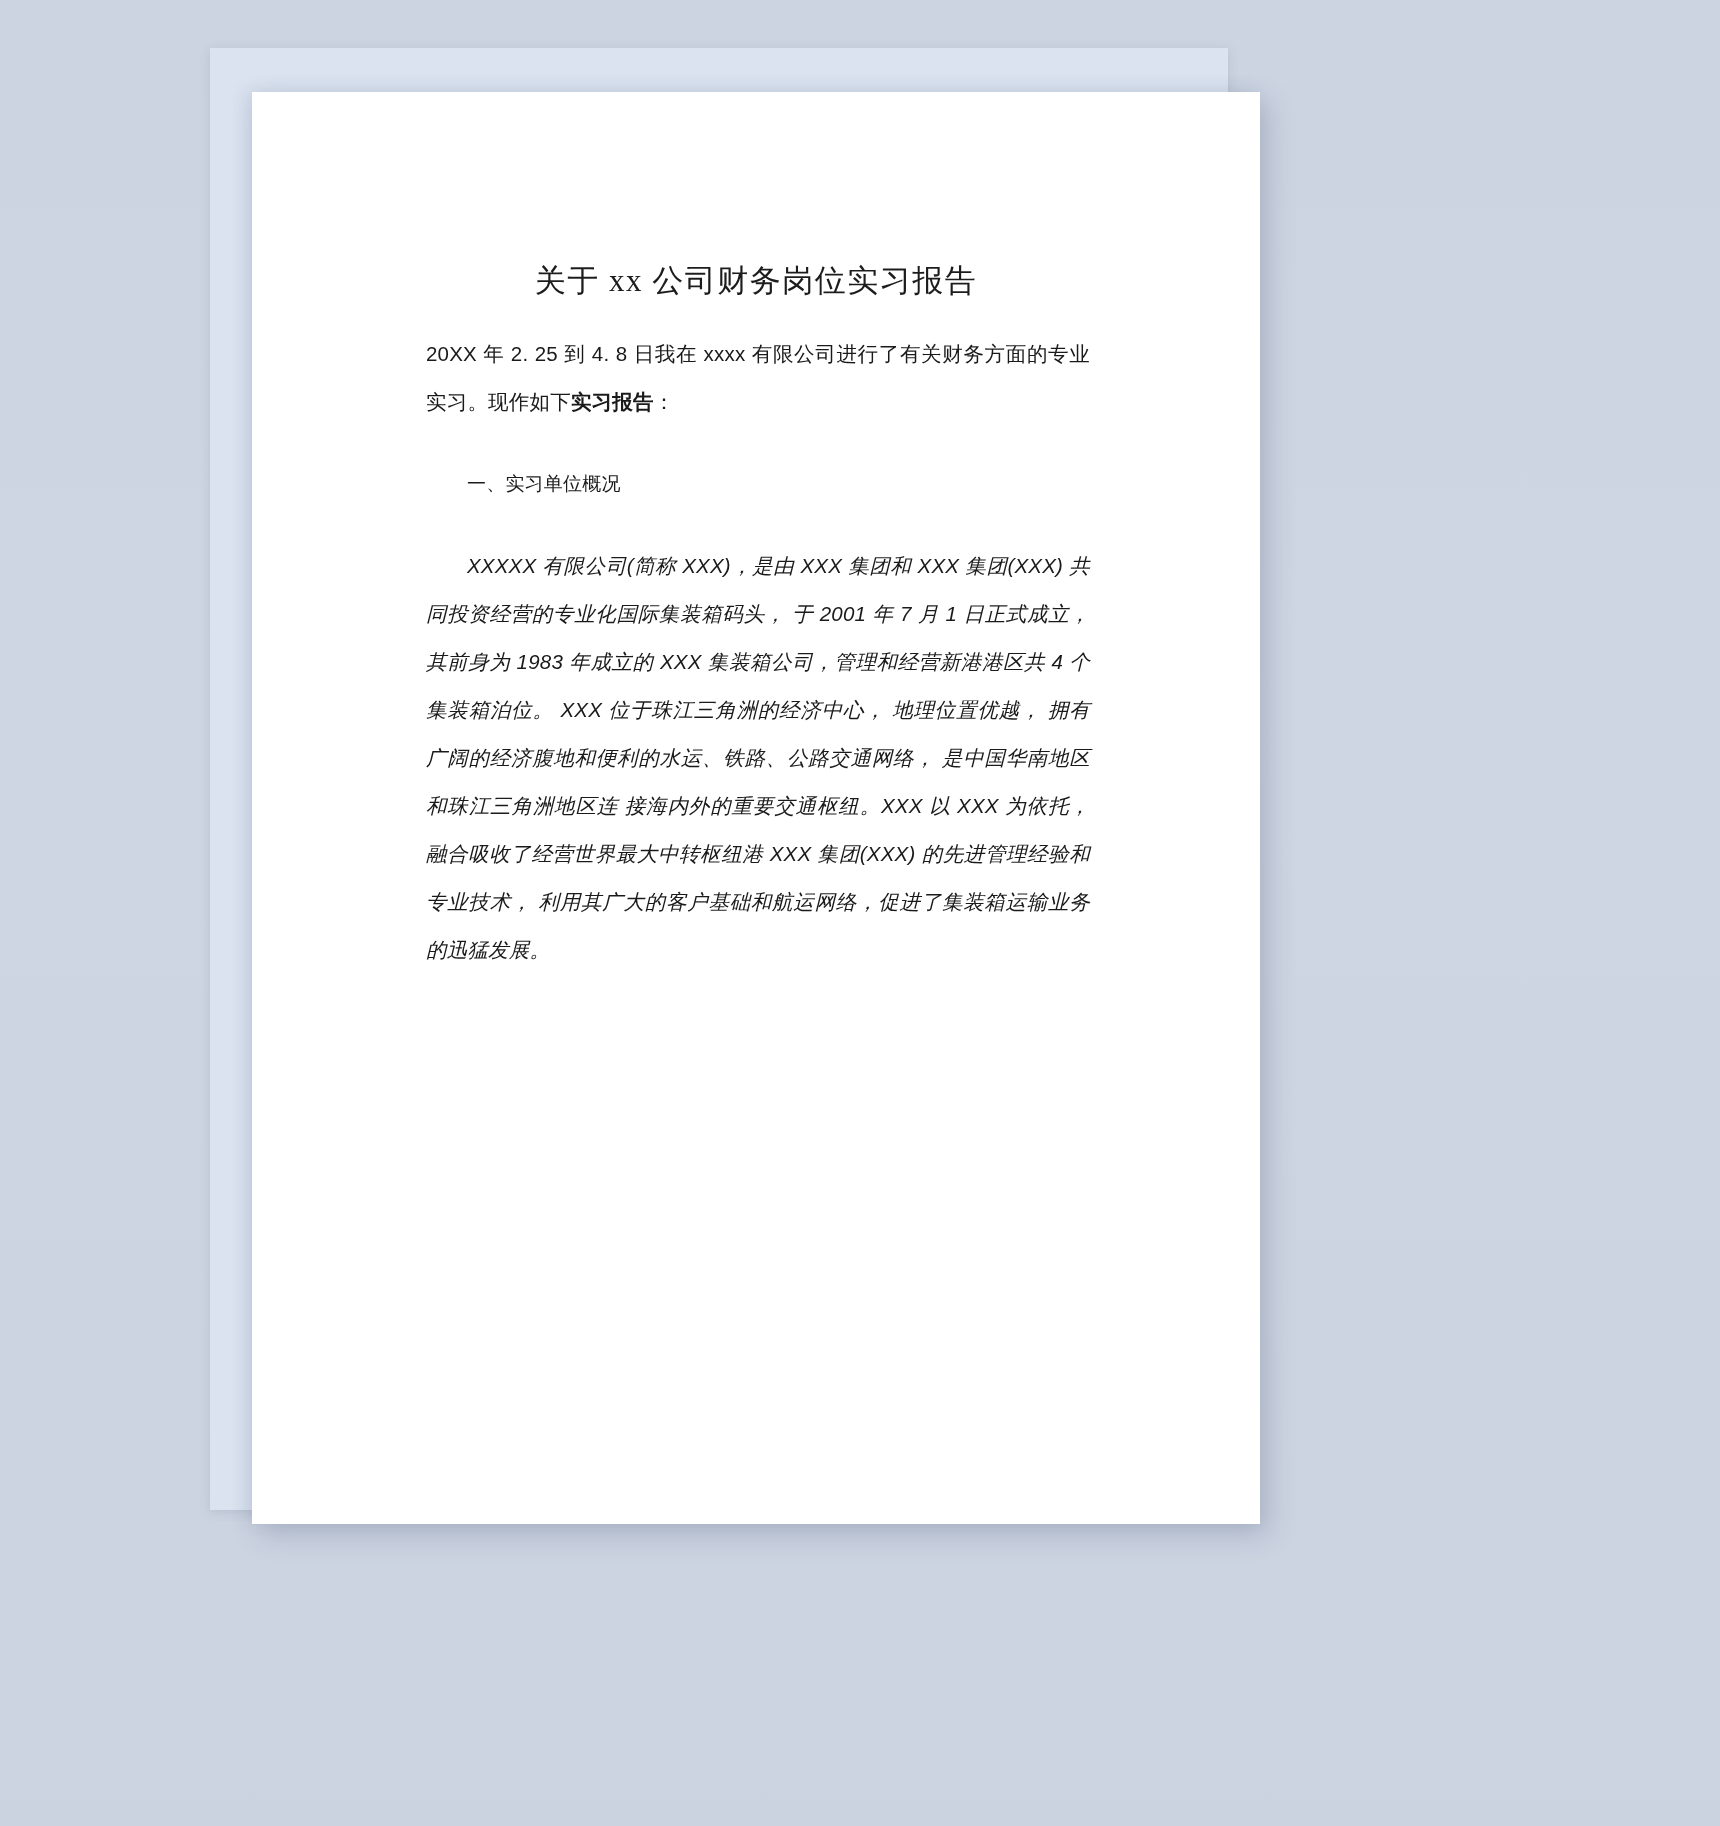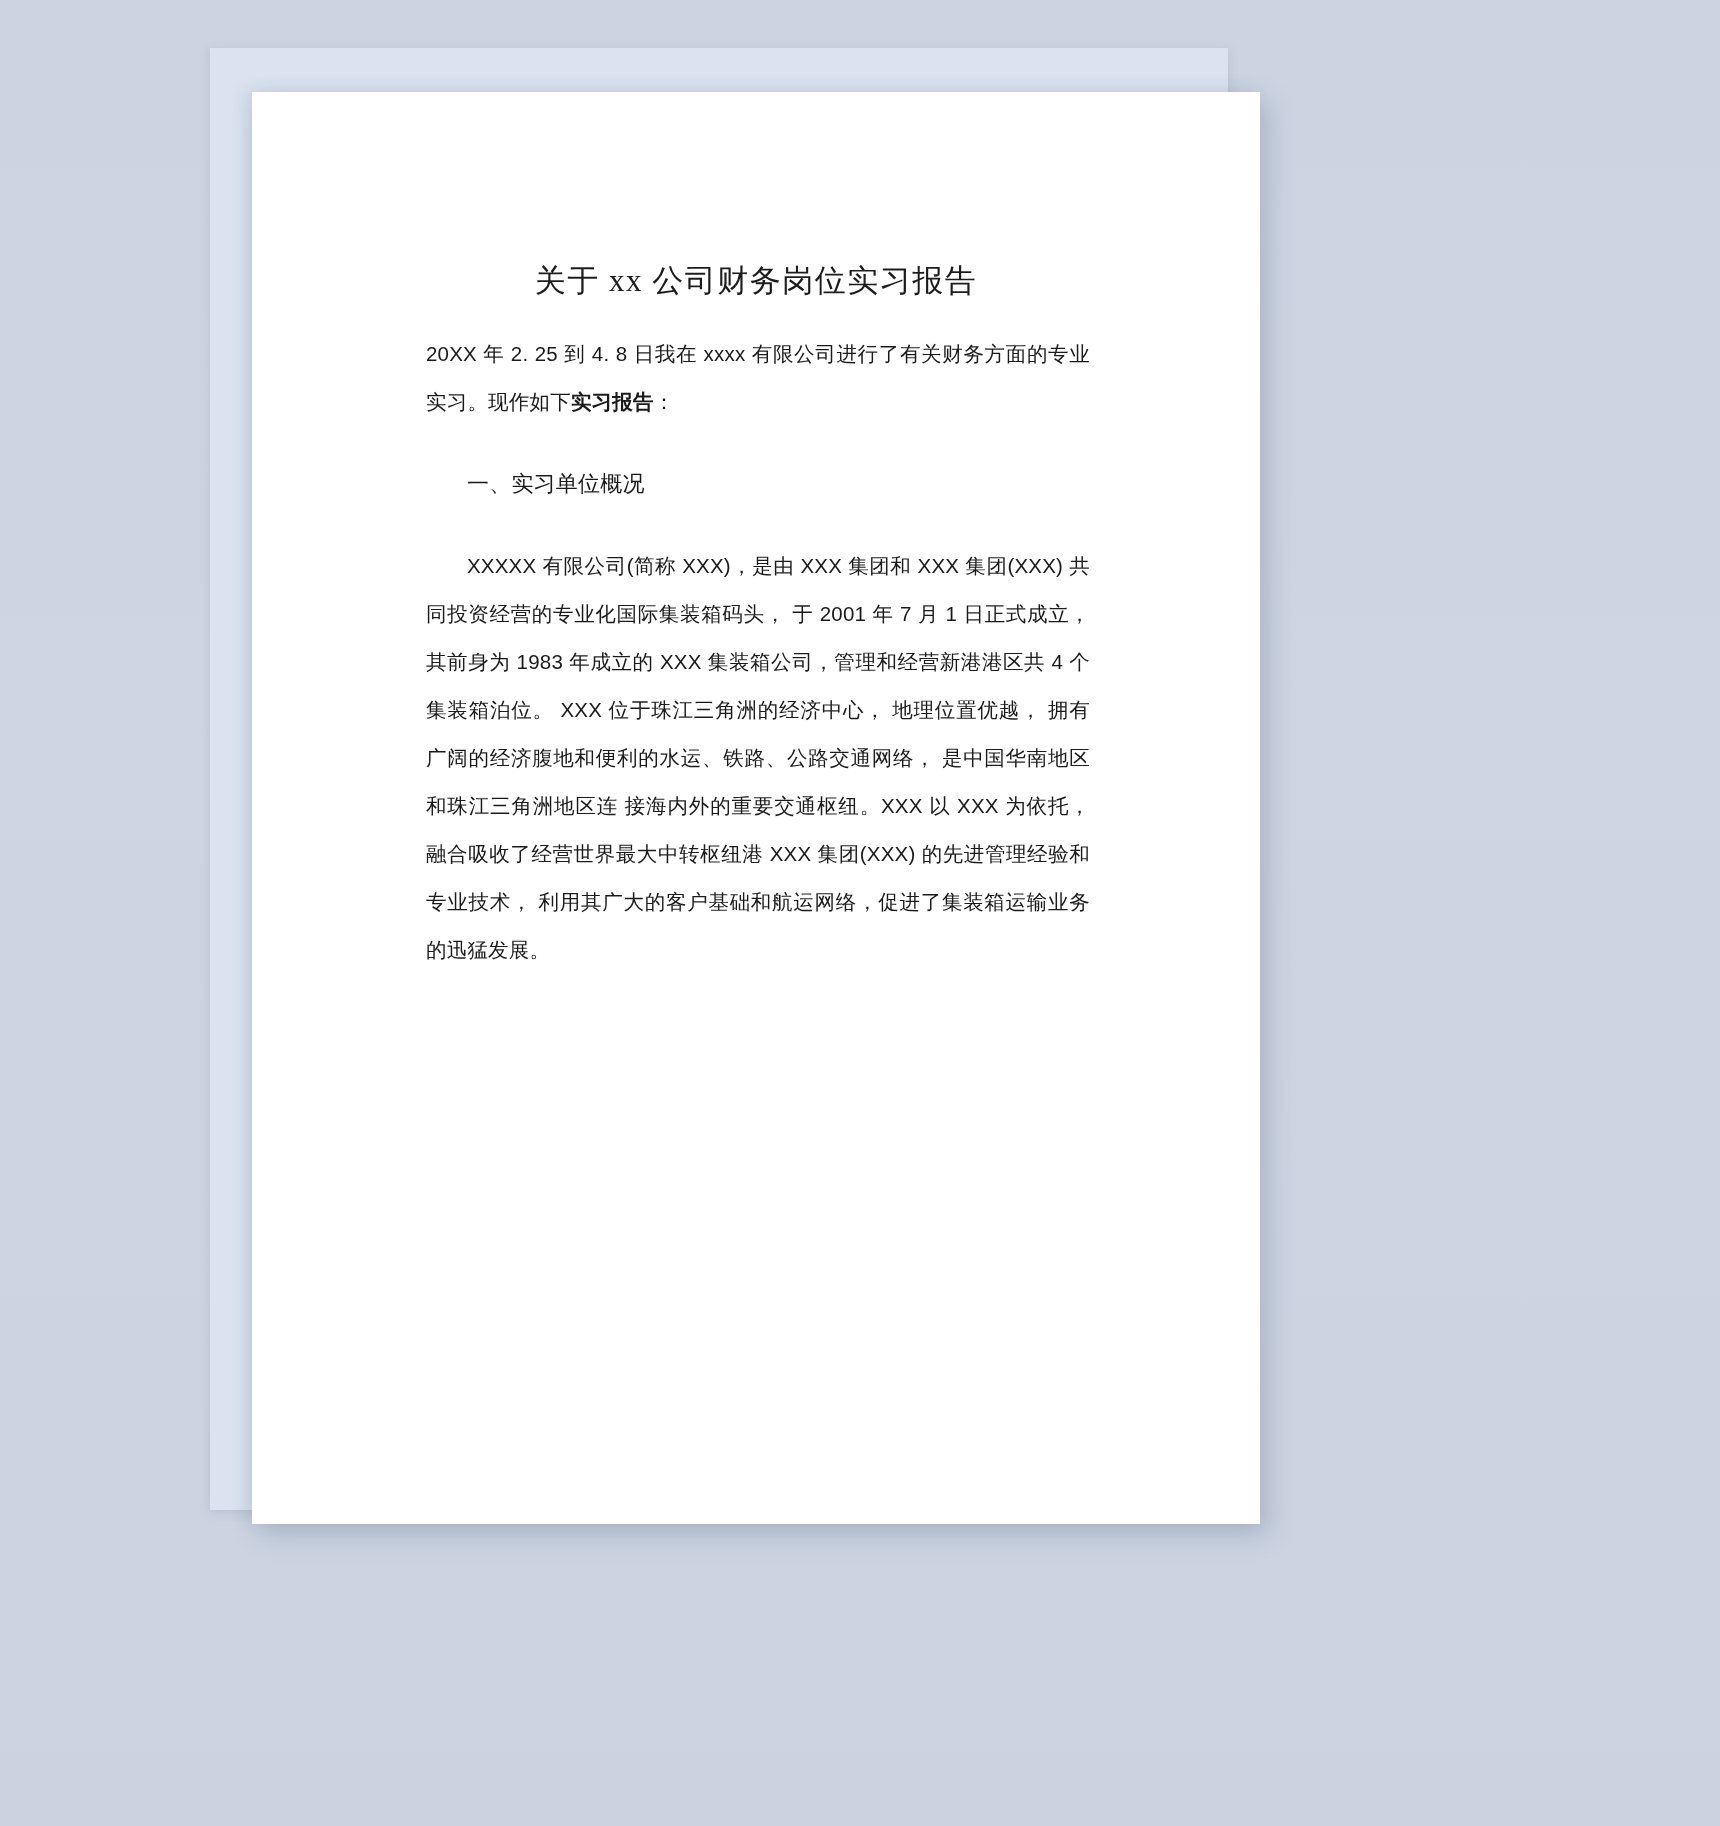--- a/index.html
+++ b/index.html
@@ -85,29 +85,29 @@
     text-justify: inter-ideograph;
     letter-spacing: 0.2px;
     font-weight: 400;
   }
 
   .spacer-sm { height: 34px; }
   .spacer-md { height: 44px; }
 
   .heading {
     margin: 0;
-    font-size: 22px;
+    font-size: 19px;
     line-height: 48px;
     color: #1a1a1a;
     padding-left: 41px;
     letter-spacing: 0.2px;
     font-weight: 400;
   }
 
-  .indent { text-indent: 41px; }
+  .indent { text-indent: 41px; font-style: italic; }
 
   b.strong { font-weight: 700; }
 </style>
 </head>
 <body>
 
 <div id="stage">
 
   <div id="back-sheet"></div>
 

